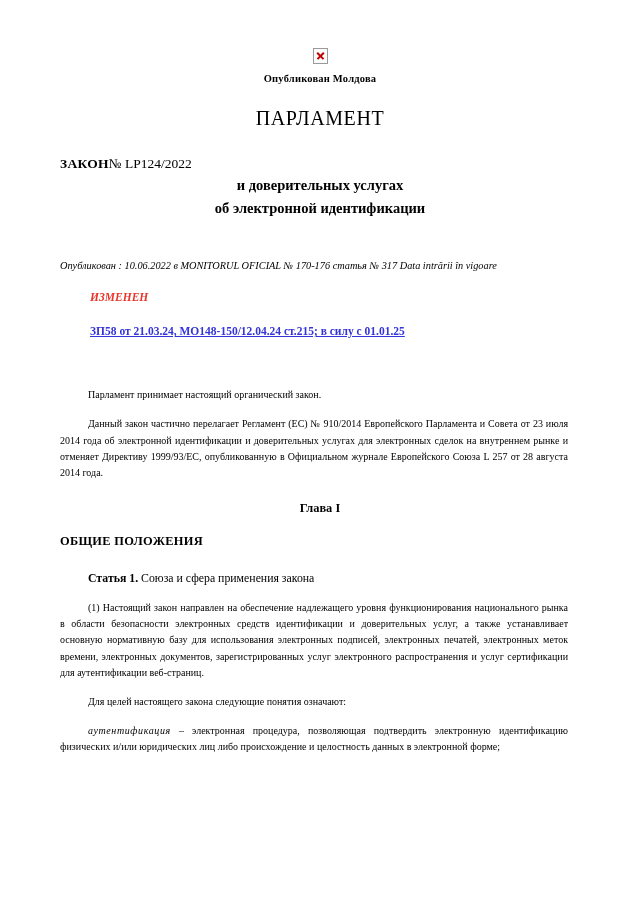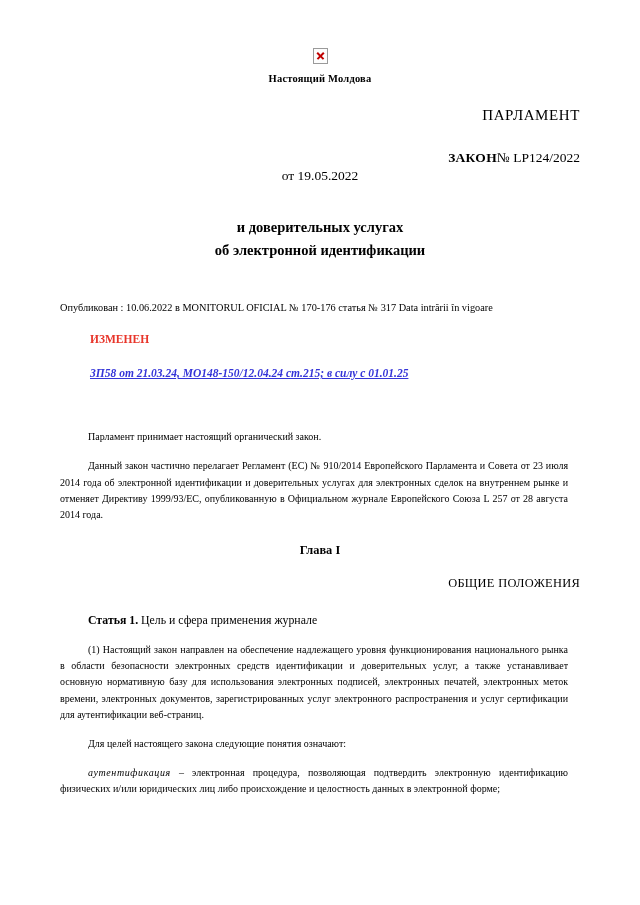--- a/index.html
+++ b/index.html
@@ -61,27 +61,27 @@
 
   
   .republic {
     text-align: center;
     font-weight: bold;
     font-size: 10.5px;
     letter-spacing: .2px;
     margin: 0 0 23px 0;
   }
   .parliament {
-    text-align: right;
-    font-size: 15px;
+    text-align: center;
+    font-size: 20px;
     letter-spacing: .6px;
     margin: 16px 0 26px 0;
   }
   .law-line {
-    text-align: right;
+    text-align: left;
     font-size: 13.5px;
     margin: 16px 0 2px 0;
   }
   .law-line .strong {
     font-weight: bold;
     letter-spacing: .3px;
   }
   .law-date {
     text-align: center;
     font-size: 13.5px;
@@ -95,32 +95,33 @@
     margin: 0 0 40px 0;
   }
 
   
   .published {
     font-size: 10.3px;
     line-height: 1.35;
     margin: 0 0 18px 0;
     text-align: left;
     white-space: nowrap;
+    font-style: italic;
   }
   .modified {
     color: #e8352a;
     font-weight: bold;
+    font-style: italic;
     font-size: 11.5px;
     margin: 0 0 18px 0;
     padding-left: 30px;
   }
   .amend-link {
     display: inline-block;
     color: #3434d8;
-    font-style: italic;
     font-weight: bold;
     font-size: 11.5px;
     text-decoration: underline;
     padding-left: 0;
     cursor: pointer;
   }
   .amend-row {
     margin: 0 0 48px 0;
     padding-left: 30px;
   }
@@ -134,22 +135,22 @@
     text-indent: 28px;
   }
 
   .chapter {
     text-align: center;
     font-weight: bold;
     font-size: 12.4px;
     margin: 20px 0 18px 0;
   }
   .chapter-sub {
-    text-align: right;
-    font-weight: normal;
+    text-align: left;
+    font-weight: bold;
     font-size: 12.4px;
     letter-spacing: .3px;
     margin: 0 0 22px 0;
   }
   .article {
     font-size: 11.8px;
     margin: 0 0 14px 0;
     text-indent: 28px;
   }
   .article .art-num { font-weight: bold; }
@@ -158,28 +159,27 @@
 </head>
 <body>
 
 <div class="page">
   <div class="content">
 
     <div class="img-placeholder-wrap">
       <span class="img-placeholder"></span>
     </div>
 
-    <div class="republic">Настоящий Молдова</div>
+    <div class="republic">Опубликован Молдова</div>
 
     <div class="parliament">ПАРЛАМЕНТ</div>
 
     <div class="law-line">
       <span class="strong">ЗАКОН</span><span>№ LP124/2022</span>
     </div>
-    <div class="law-date">от 19.05.2022</div>
 
     <div class="doc-title">
       <div>и доверительных услугах</div>
       <div>об электронной идентификации</div>
     </div>
 
     <div class="published">Опубликован : 10.06.2022 в MONITORUL OFICIAL № 170-176 статья № 317 Data intrării în vigoare</div>
 
     <div class="modified">ИЗМЕНЕН</div>
 
@@ -189,21 +189,21 @@
 
     <p class="body">Парламент принимает настоящий органический закон.</p>
 
     <p class="body">Данный закон частично перелагает Регламент (ЕС) № 910/2014 Европейского Парламента и Совета от 23 июля 2014 года об электронной идентификации и доверительных услугах для электронных сделок на внутреннем рынке и отменяет Директиву 1999/93/EC, опубликованную в Официальном журнале Европейского Союза L 257 от 28 августа 2014 года.</p>
 
     <div class="chapter">Глава I</div>
     <div class="chapter-sub">ОБЩИЕ ПОЛОЖЕНИЯ</div>
 
     <div class="article">
       <span class="art-num">Статья 1.</span>
-      <span>Цель и сфера применения журнале</span>
+      <span>Союза и сфера применения закона</span>
     </div>
 
     <p class="body">(1) Настоящий закон направлен на обеспечение надлежащего уровня функционирования национального рынка в области безопасности электронных средств идентификации и доверительных услуг, а также устанавливает основную нормативную базу для использования электронных подписей, электронных печатей, электронных меток времени, электронных документов, зарегистрированных услуг электронного распространения и услуг сертификации для аутентификации веб-страниц.</p>
 
 
 
     <p class="body">Для целей настоящего закона следующие понятия означают:</p>
 
     <p class="body">
       <span class="term">аутентификация</span><span> – электронная процедура, позволяющая подтвердить электронную идентификацию физических и/или юридических лиц либо происхождение и целостность данных в электронной форме;</span>

